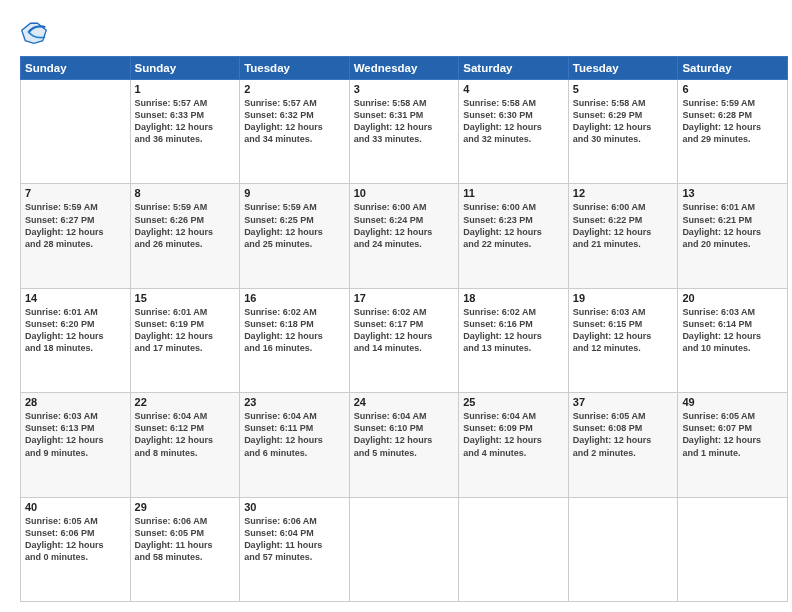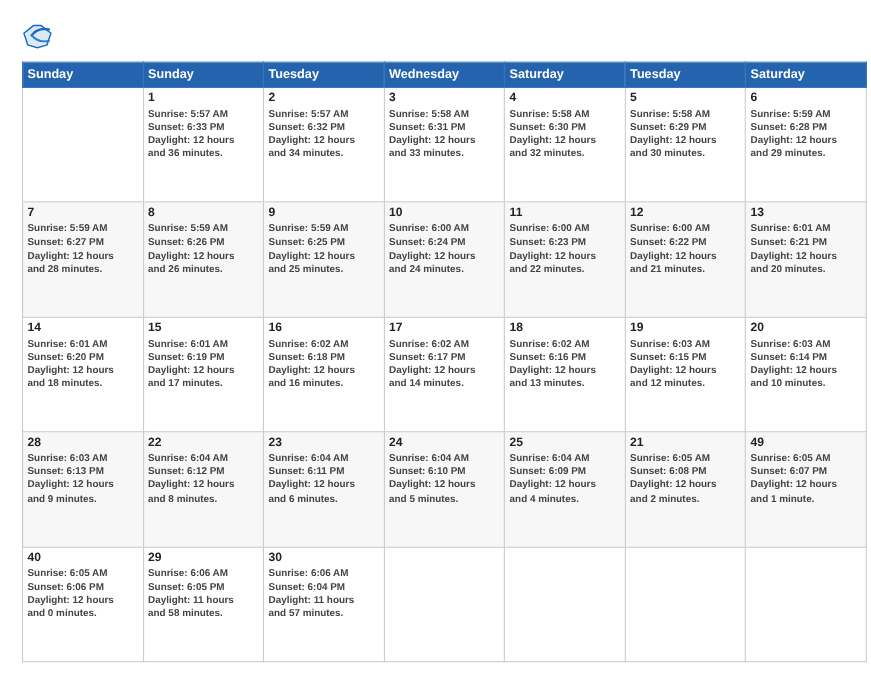--- a/index.html
+++ b/index.html
@@ -308,21 +308,21 @@
 and 5 minutes.</div>
           </td>
           <td>
             <div class="day-num">25</div>
             <div class="day-info" style="white-space: pre-line;">Sunrise: 6:04 AM
 Sunset: 6:09 PM
 Daylight: 12 hours
 and 4 minutes.</div>
           </td>
           <td>
-            <div class="day-num">21</div>
+            <div class="day-num">37</div>
             <div class="day-info" style="white-space: pre-line;">Sunrise: 6:05 AM
 Sunset: 6:08 PM
 Daylight: 12 hours
 and 2 minutes.</div>
           </td>
           <td>
             <div class="day-num">49</div>
             <div class="day-info" style="white-space: pre-line;">Sunrise: 6:05 AM
 Sunset: 6:07 PM
 Daylight: 12 hours

